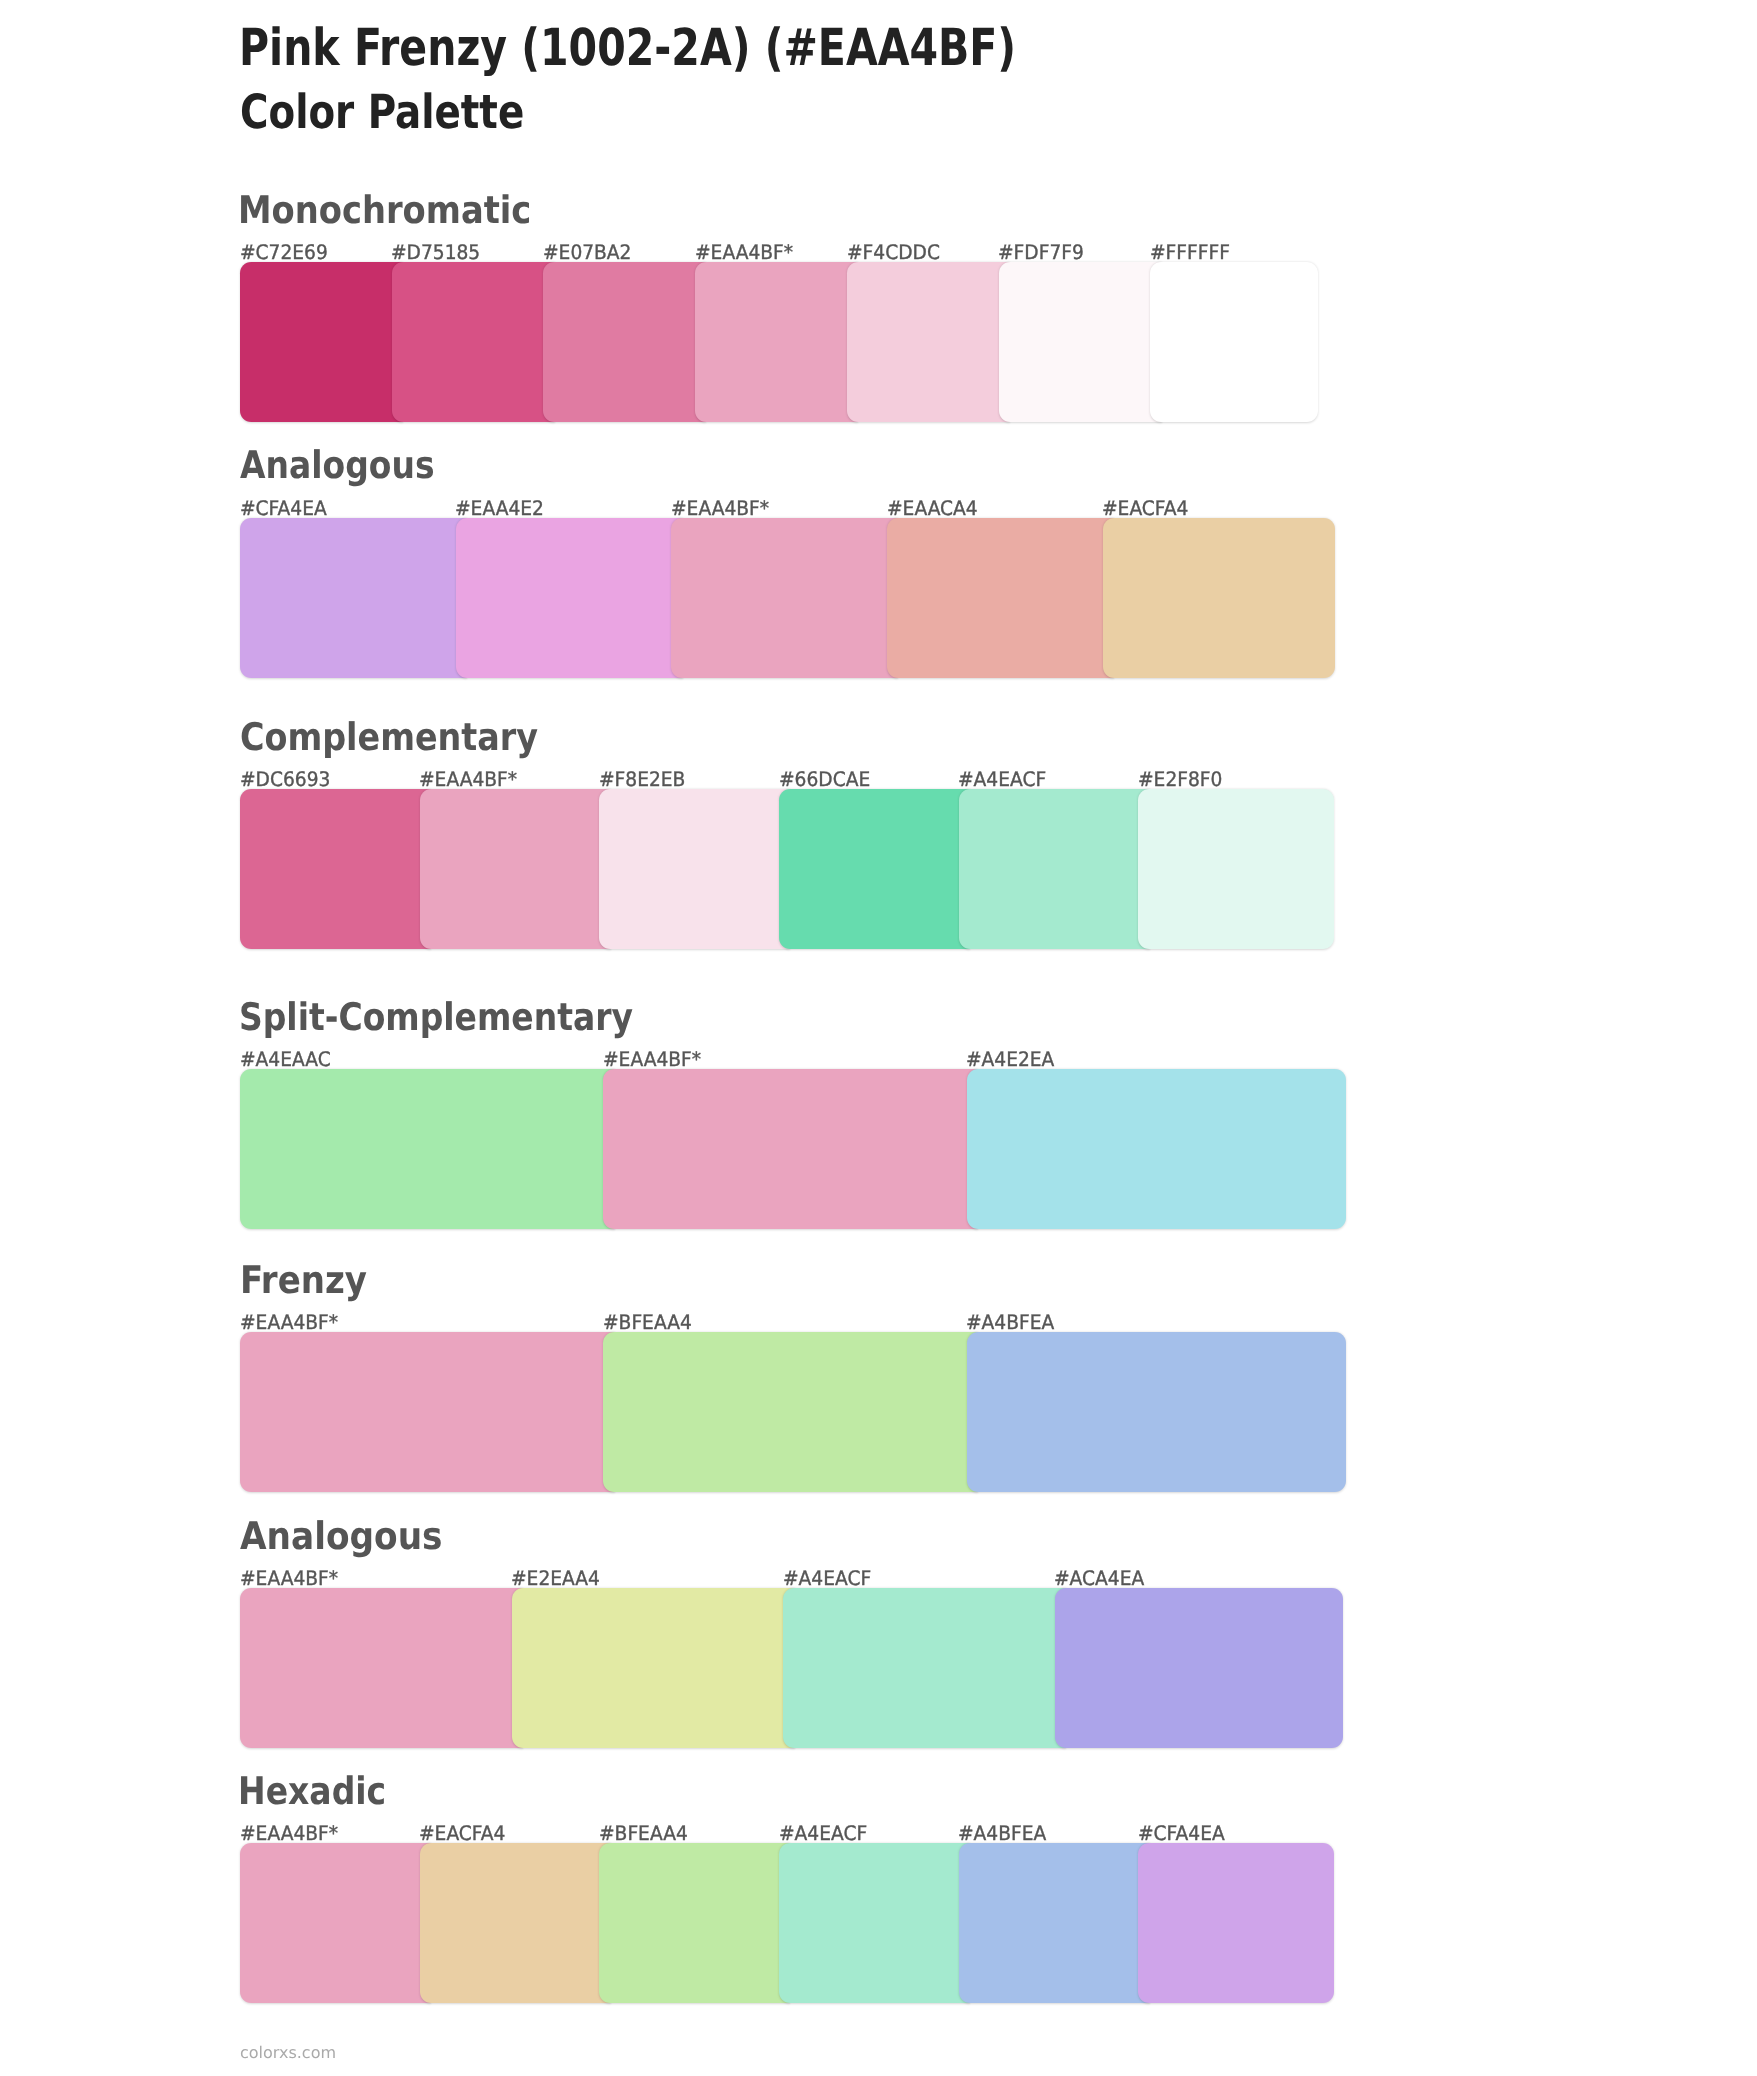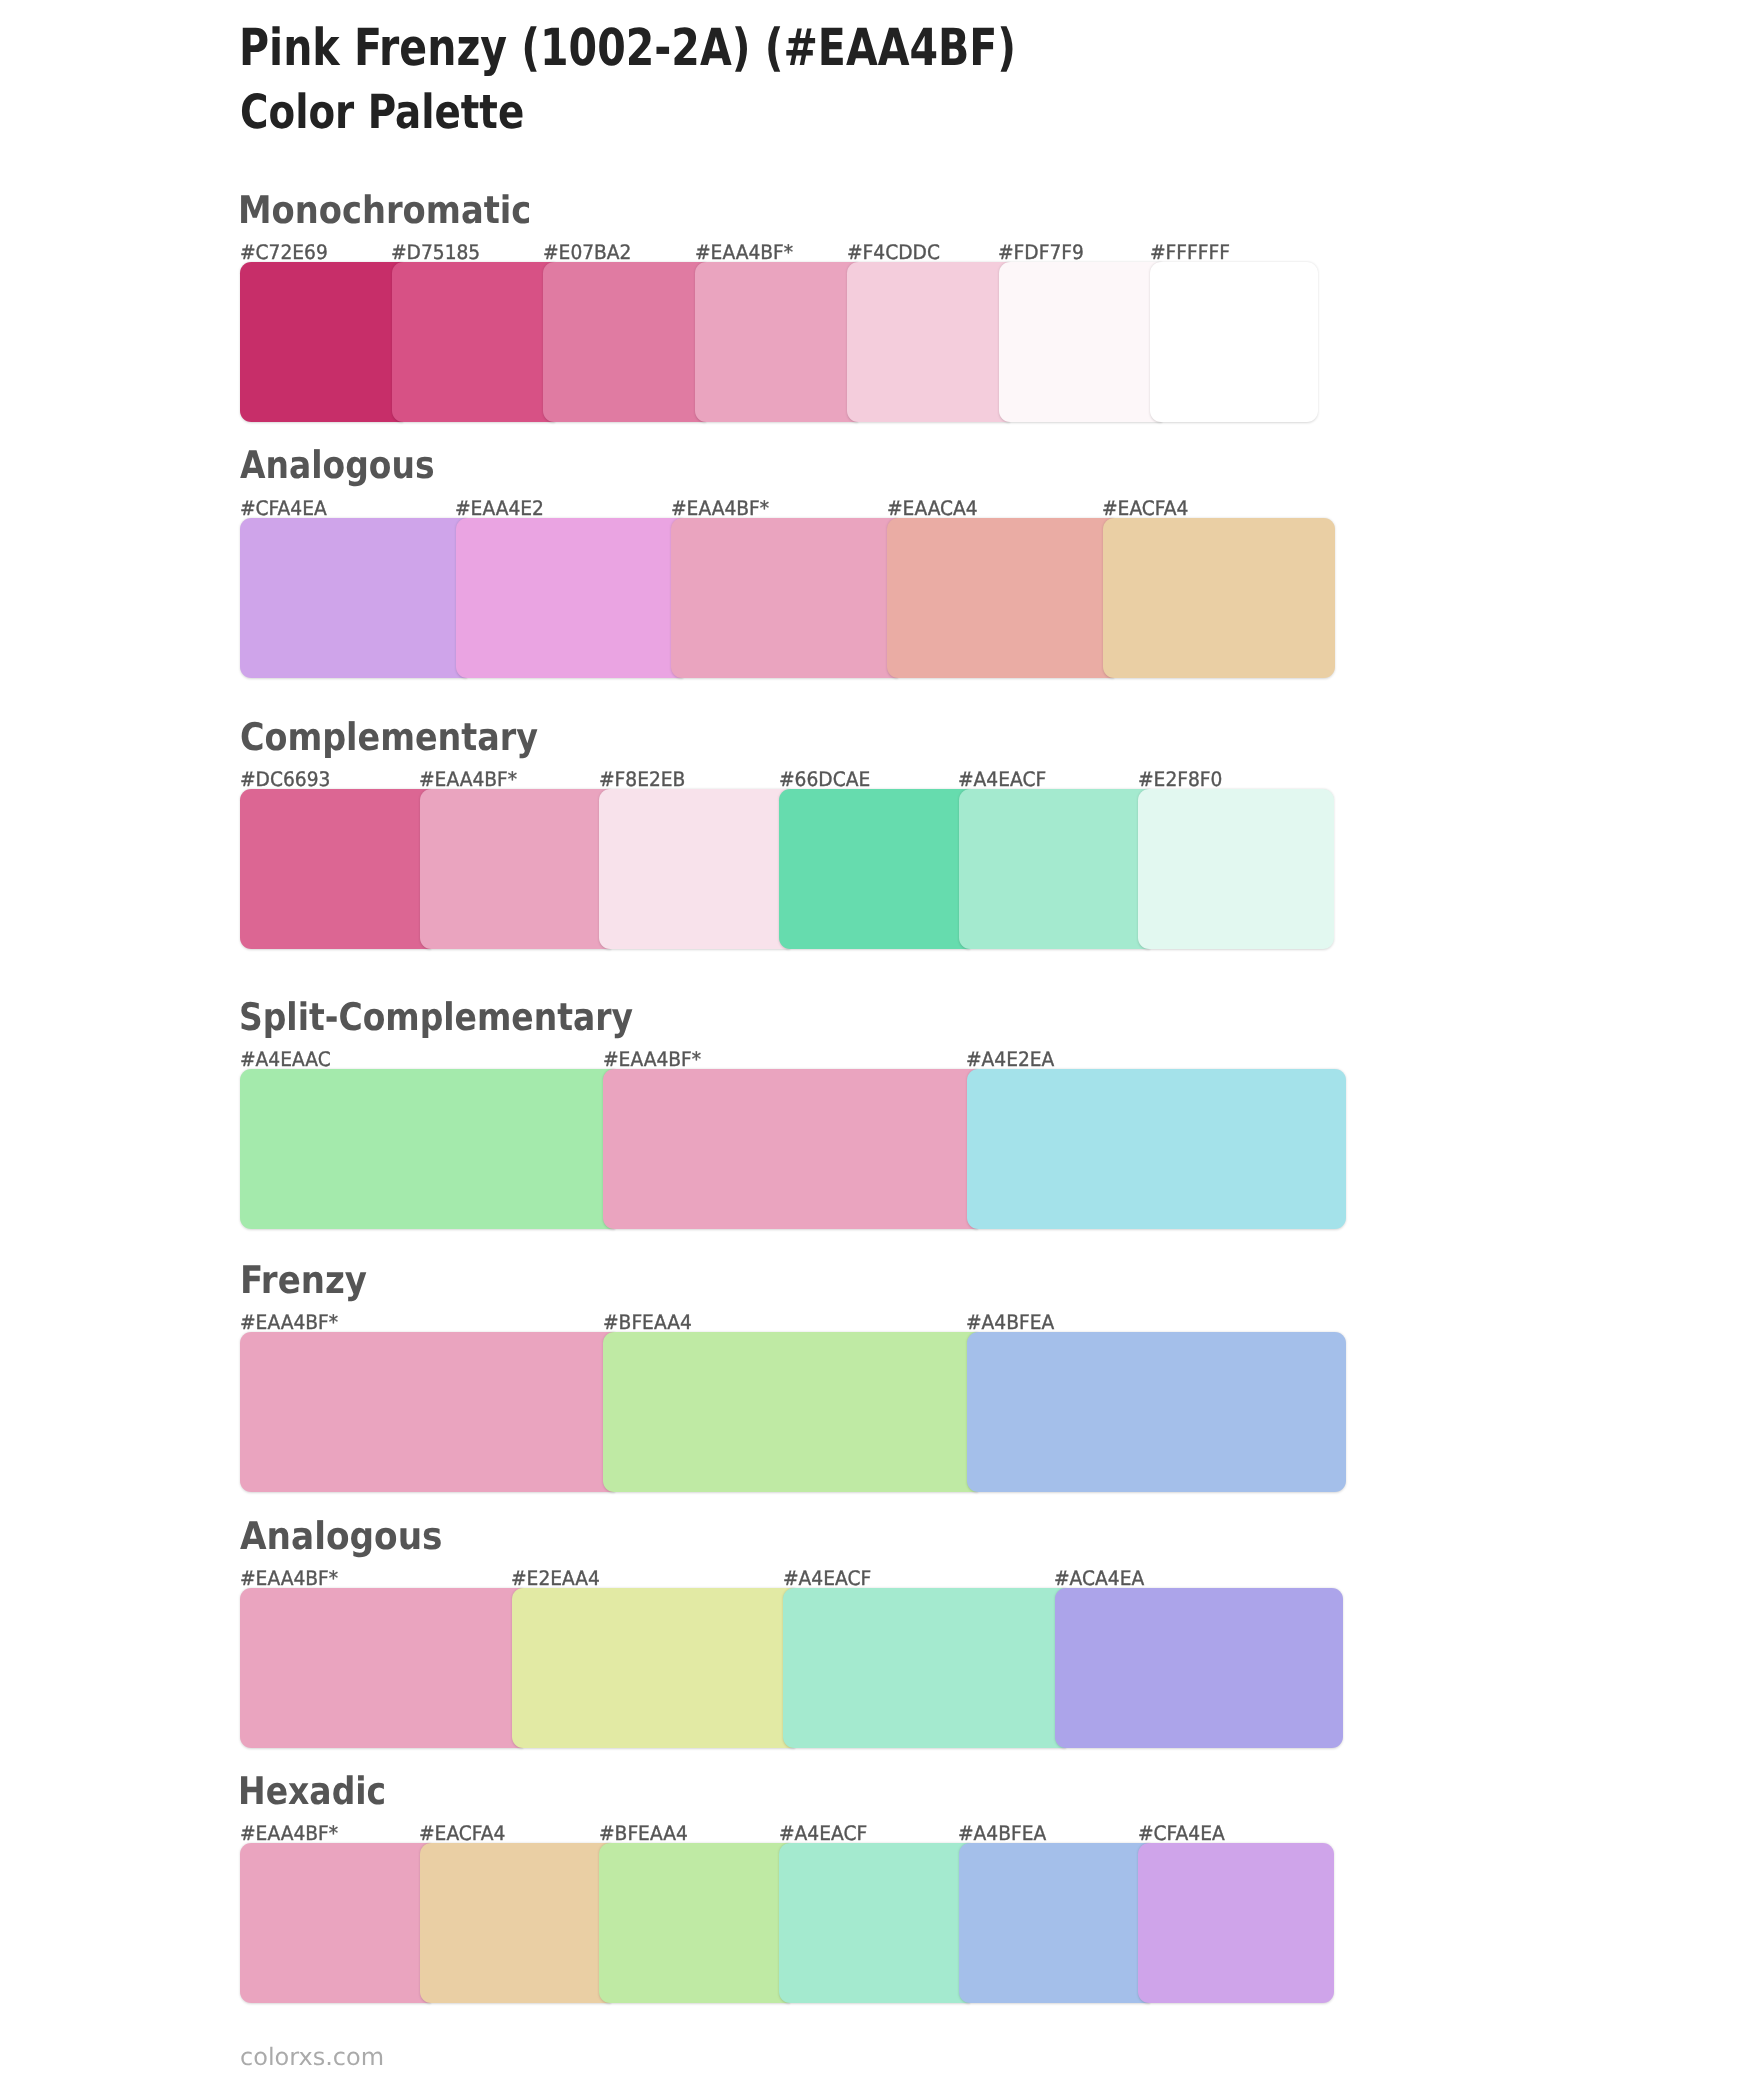--- a/index.html
+++ b/index.html
@@ -41,21 +41,21 @@
     color:#555555;
     -webkit-text-stroke:0.4px #555555;
     white-space:nowrap;
     line-height:1;
     transform-origin:left top;
     transform:scaleX(0.9315) translateZ(0);
   }
   .footer {
     position:absolute; left:240px;
     font-family:"DejaVu Sans", sans-serif;
-    font-weight:400; font-size:24px; color:#aaaaaa;
+    font-weight:400; font-size:16px; color:#aaaaaa;
     line-height:1; white-space:nowrap; transform:translateZ(0);
   }
 </style>
 </head>
 <body>
 
 <div id="page">
   <div class="ttl" style="top: 23px; transform: scaleX(0.8946) translateZ(0px);">Pink Frenzy (1002-2A) (#EAA4BF)</div>
   <div class="sub" style="top: 89px; transform: scaleX(0.9177) translateZ(0px);">Color Palette</div>
   <div id="sections">

